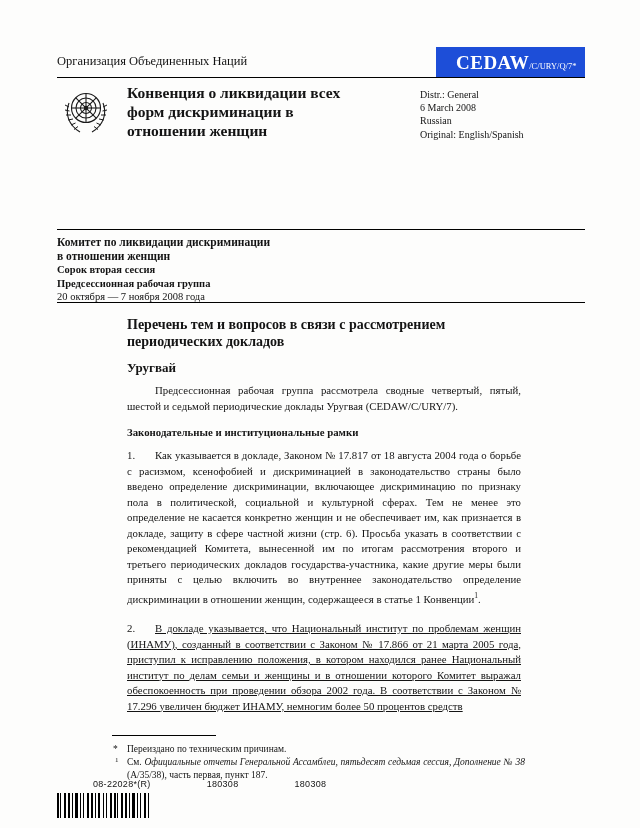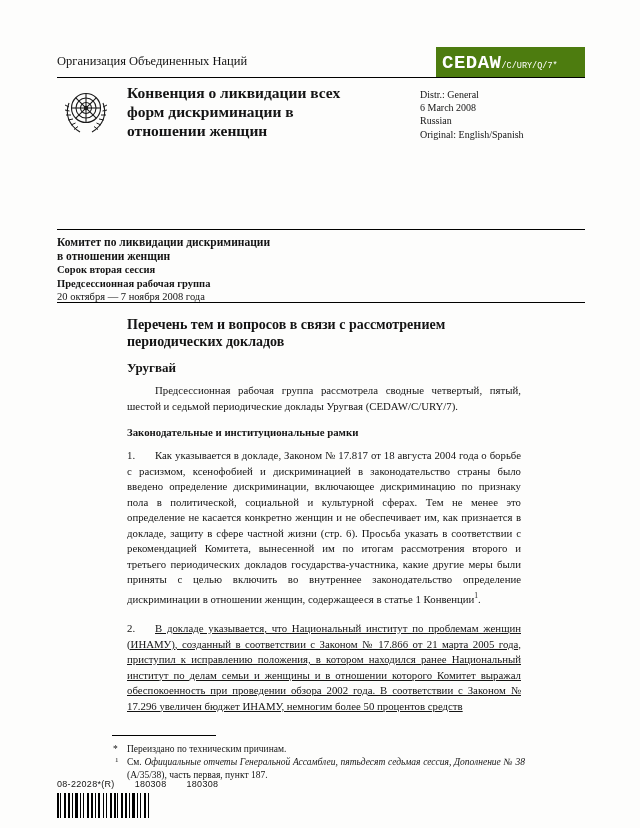--- a/index.html
+++ b/index.html
@@ -12,24 +12,23 @@
     color:#141414;
     font-family:"Liberation Serif", serif;
     overflow:hidden;
   }
   .abs { position:absolute; }
 
   
   .org-name { left:57px; top:54px; font-size:12.5px; }
   .badge {
     left:436px; top:47px; width:149px; height:30px;
-    background:#4d7c0f; color:#fff;
+    background:#1d4ed8; color:#fff;
     display:flex; align-items:baseline;
-    padding:5px 0 0 6px;
-    font-family:Liberation Mono, monospace;
+    padding:5px 0 0 20px;
   }
   .badge-main { font-size:19px; font-weight:bold; letter-spacing:.5px; }
   .badge-suffix { font-size:8.5px; }
   .rule { background:#000; height:1px; }
   .rule-header { left:57px; top:77px; width:528px; }
 
   
   .emblem { left:59px; top:85px; }
   .conv-title {
     left:127px; top:84px; width:220px;
@@ -74,21 +73,21 @@
   .fn-marker { position:absolute; left:-14px; top:0; }
   .fn-marker-sup { position:absolute; left:-12px; top:-2px; font-size:7px; }
   .it { font-style:italic; }
 
   
   .footer-line {
     left:57px; top:779px;
     font-family:"Liberation Sans", sans-serif; font-size:9px;
     letter-spacing:.3px;
   }
-  .footer-line span { margin-right:20px; }
+  .footer-line span { margin-right:20px;margin-left:36px; }
   .barcode {
     left:57px; top:793px; width:92px; height:25px;
     background:repeating-linear-gradient(90deg,
       #000 0 1.6px, transparent 1.6px 3.4px,
       #000 3.4px 4.3px, transparent 4.3px 7px,
       #000 7px 9.2px, transparent 9.2px 11.4px);
   }
 </style>
 </head>
 <body>

